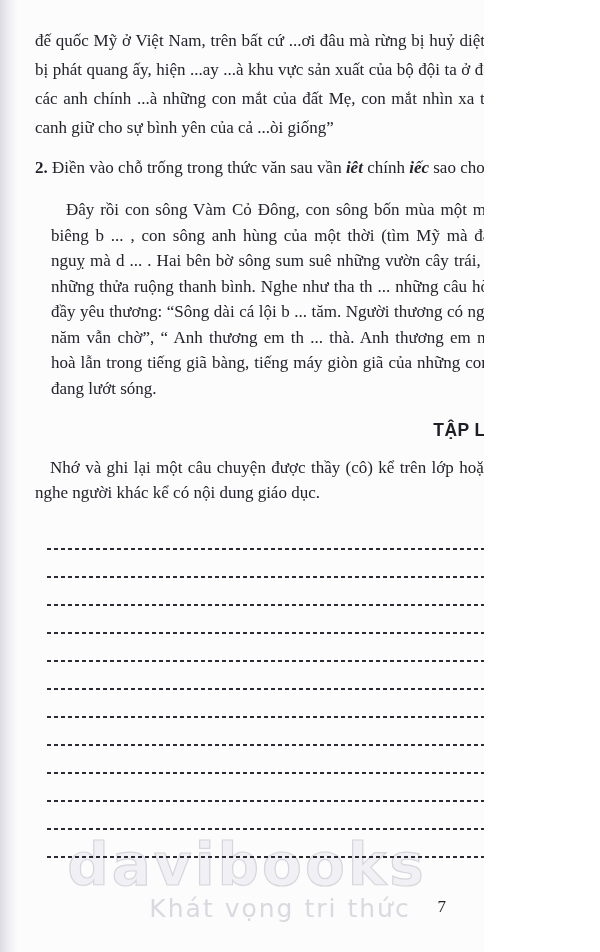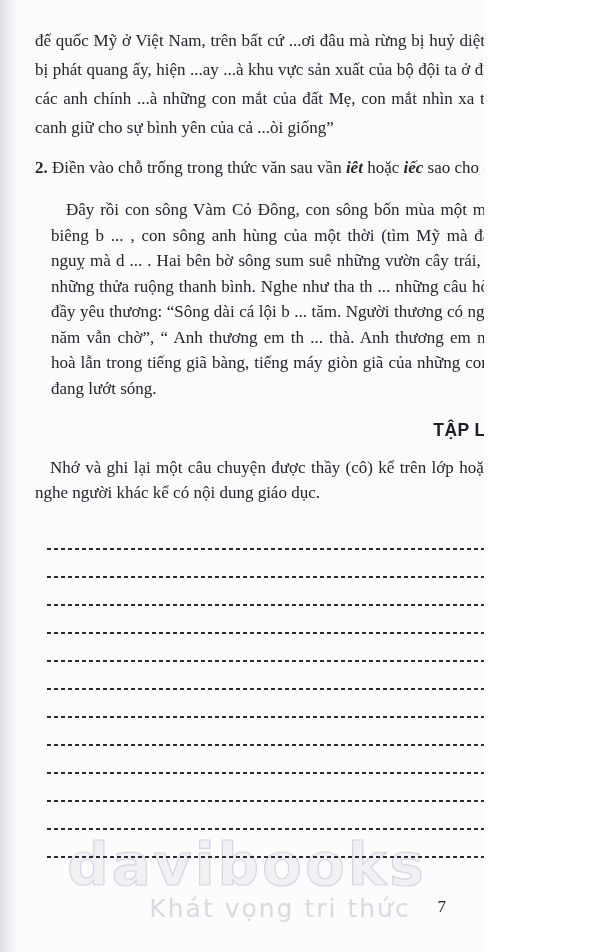--- a/index.html
+++ b/index.html
@@ -138,21 +138,21 @@
 <div class="page">
 
   <div class="content">
 
     <p class="quote-body">đế quốc Mỹ ở Việt Nam, trên bất cứ ...ơi đâu mà rừng bị huỷ diệt. Vùng đất bị phát quang ấy, hiện ...ay ...à khu vực sản xuất của bộ đội ta ở đảo. Đảo và các anh chính ...à những con mắt của đất Mẹ, con mắt nhìn xa trông rộng, canh giữ cho sự bình yên của cả ...òi giống”</p>
 
 
     <p class="exercise-head"><span class="ex-num">2.</span>
       <span>Điền vào chỗ trống trong thức văn sau vần</span>
       <b><i>iêt</i></b>
-      <span>hoặc</span>
+      <span>chính</span>
       <b><i>iếc</i></b>
       <span>sao cho quốc.</span></p>
 
     <p class="passage">Đây rồi con sông Vàm Cỏ Đông, con sông bốn mùa một màu xanh biêng b ... , con sông anh hùng của một thời (tìm Mỹ mà đánh, tìm nguỵ mà d ... . Hai bên bờ sông sum suê những vườn cây trái, bát ngát những thửa ruộng thanh bình. Nghe như tha th ... những câu hò da d ... đầy yêu thương: “Sông dài cá lội b ... tăm. Người thương có nghĩa trăm năm vẫn chờ”, “ Anh thương em th ... thà. Anh thương em mặn mà” hoà lẫn trong tiếng giã bàng, tiếng máy giòn giã của những con thuyền đang lướt sóng.</p>
 
     <div class="section-title">TẬP LÀM VĂN</div>
 
 
     <p class="prompt">Nhớ và ghi lại một câu chuyện được thầy (cô) kể trên lớp hoặc em được nghe người khác kể có nội dung giáo dục.</p>
 

